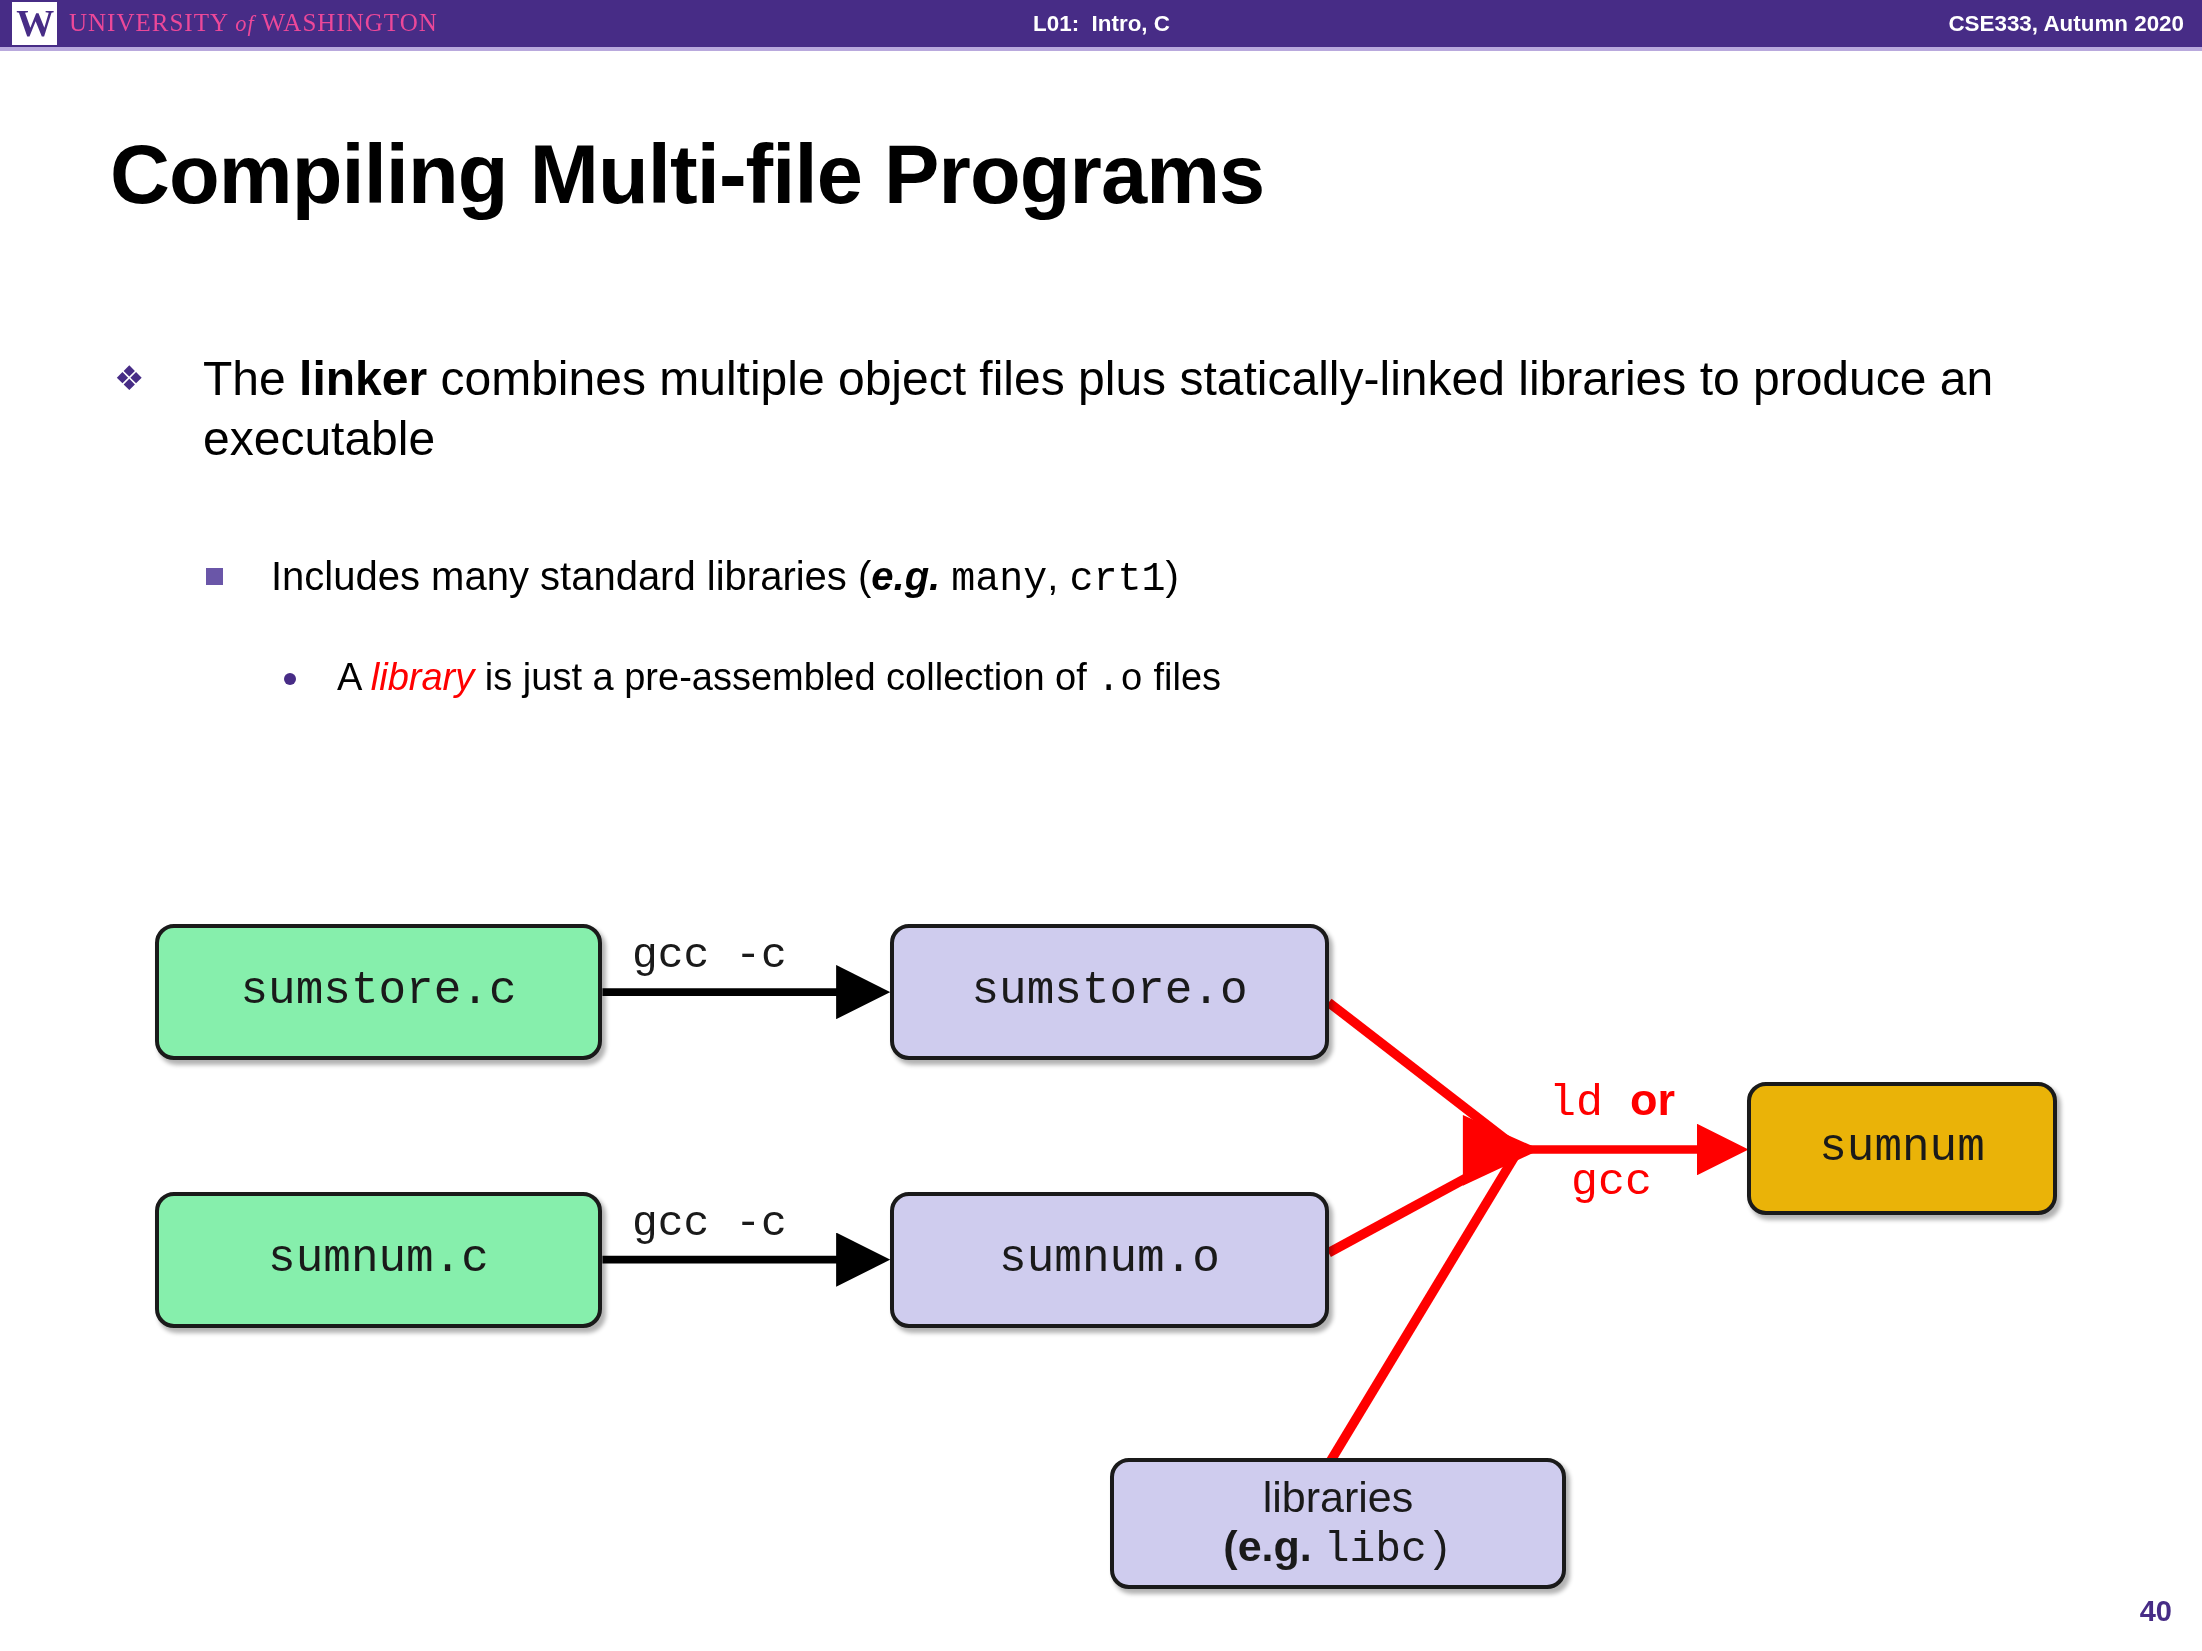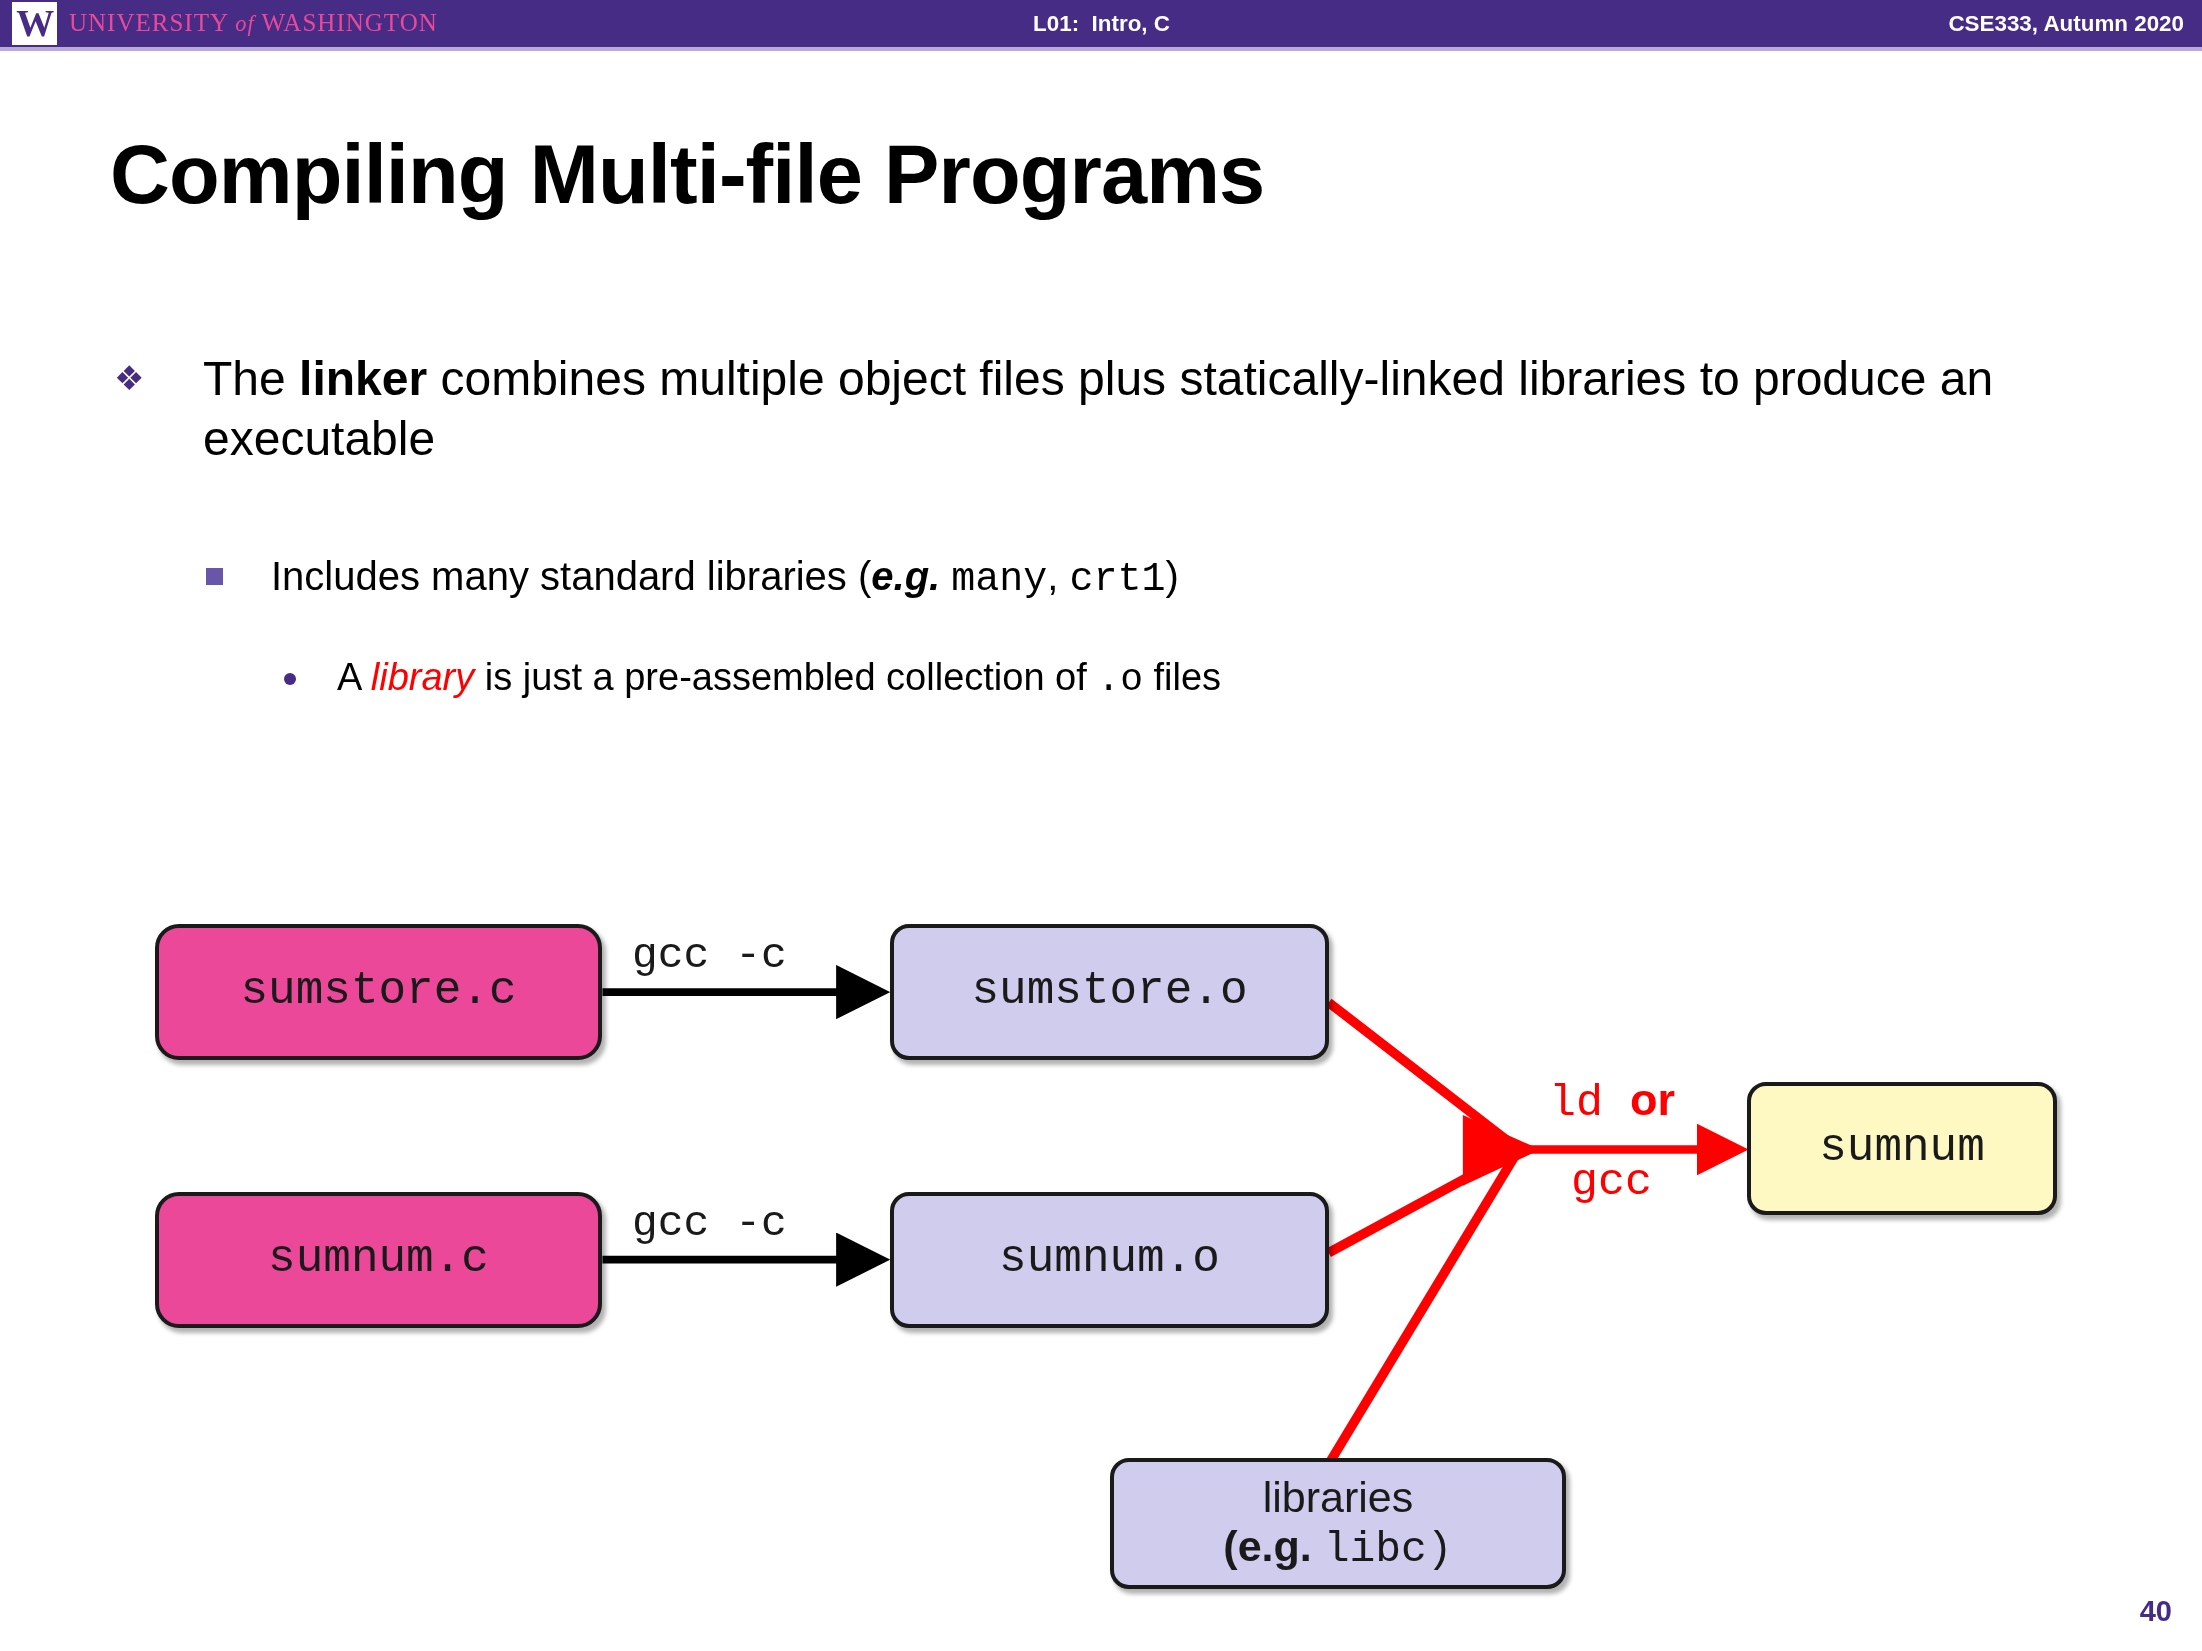--- a/index.html
+++ b/index.html
@@ -168,23 +168,23 @@
     display: flex;
     flex-direction: column;
     align-items: center;
     justify-content: center;
     box-shadow: 3.4px 4.3px 4.3px rgba(0,0,0,0.30);
     font-family: "Liberation Mono", "DejaVu Sans Mono", monospace;
     color: #1a1a1a;
     text-align: center;
     line-height: 1.12;
   }
-  .node.src   { background: #ec4899; border-radius: 24px; }
+  .node.src   { background: #86efac; }
   .node.obj   { background: #cfccee; }
-  .node.exe   { background: #fef9c3; }
+  .node.exe   { background: #eab308; }
   .node.libs  { background: #cfccee; }
 
   #node-sumstore-c { left: 155px;  top: 924px; width: 447px; height: 136px; font-size: 46px; }
   #node-sumstore-o { left: 890px; top: 924px; width: 439px; height: 136px; font-size: 46px; }
   #node-sumnum-c   { left: 155px;  top: 1192px; width: 447px; height: 136px; font-size: 46px; }
   #node-sumnum-o   { left: 890px; top: 1192px; width: 439px; height: 136px; font-size: 46px; }
   #node-sumnum-exe { left: 1747px; top: 1082px; width: 310px; height: 133px; font-size: 46px; }
   #node-libraries  { left: 1110px; top: 1458px; width: 456px; height: 131px; font-size: 43px; }
   #node-libraries .lib-line1 {
     font-family: "Liberation Sans", sans-serif;

